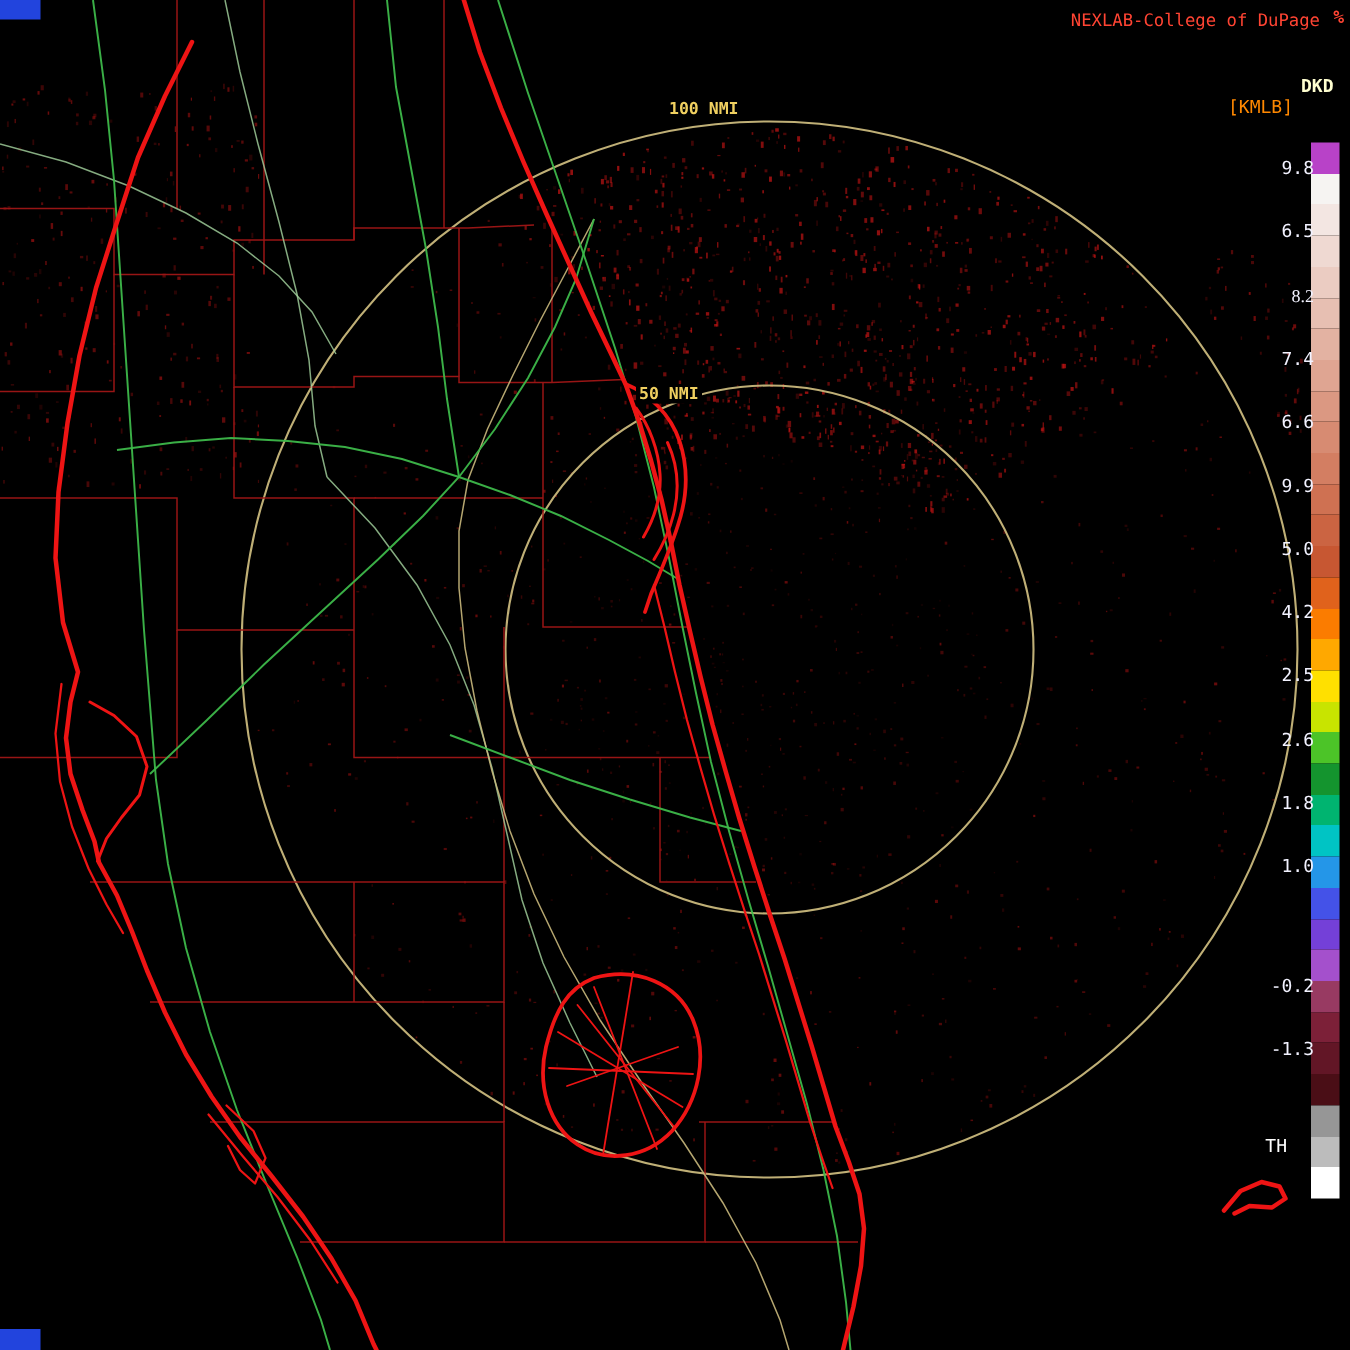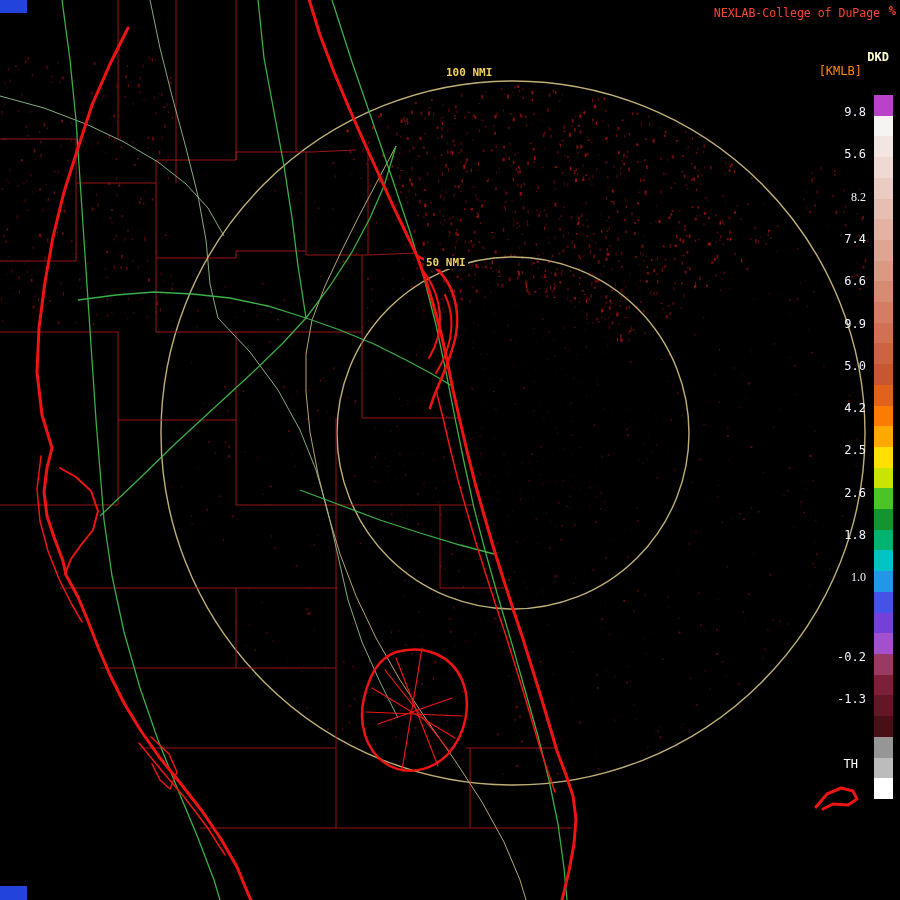--- a/index.html
+++ b/index.html
@@ -22,21 +22,21 @@
          font:11.5px "DejaVu Sans Mono",monospace;z-index:3}
   .brand-icon{position:absolute;top:4px;right:4px;color:var(--brand_red);
               font:bold 12px "DejaVu Sans Mono",monospace;z-index:3}
   .prod-code{position:absolute;top:50px;right:11px;color:var(--prod_code_color);
              font:bold 12px "DejaVu Sans Mono",monospace;z-index:3}
   .prod-units{position:absolute;top:64px;right:38px;color:var(--units_orange);
               font:12px "DejaVu Sans Mono",monospace;z-index:3}
   .colorbar{position:absolute;top:95px;left:874px;width:19px;height:704px;
             display:flex;flex-direction:column;z-index:2}
   .cb-seg{flex:1 1 auto}
-  .cb-ticks{position:absolute;top:0;right:34px;width:46px;height:772px;z-index:3}
+  .cb-ticks{position:absolute;top:0;right:24px;width:46px;height:772px;z-index:3}
   .cb-tick{position:absolute;right:0;width:46px;color:var(--tick_white);
            font:12px "DejaVu Sans Mono",monospace;text-align:right}
   .th-label{position:absolute;top:757px;right:42px;color:#ffffff;
             font:12px "DejaVu Sans Mono",monospace;z-index:3}
   .footer-bar{position:absolute;top:883px;left:168px;height:15px;line-height:15px;
               background:var(--footer_bg);color:var(--footer_text);
               font:13px "DejaVu Sans Mono",monospace;letter-spacing:1.3px;
               padding:0 5px;white-space:nowrap;z-index:3}
   .corner{position:absolute;width:27px;height:13px;background:var(--corner_blue);z-index:4}
   .corner.tl{left:0;top:0}
@@ -2209,31 +2209,31 @@
       <div class="cb-seg" style="background: rgb(152, 58, 98);"></div>
       <div class="cb-seg" style="background: rgb(124, 32, 56);"></div>
       <div class="cb-seg" style="background: rgb(98, 22, 38);"></div>
       <div class="cb-seg" style="background: rgb(74, 14, 22);"></div>
       <div class="cb-seg" style="background: rgb(150, 150, 150);"></div>
       <div class="cb-seg" style="background: rgb(188, 188, 188);"></div>
       <div class="cb-seg" style="background: rgb(255, 255, 255);"></div>
     </div>
   <div class="cb-ticks">
       <div class="cb-tick" style="top: 105px;">9.8</div>
-      <div class="cb-tick" style="top: 147px;">5.6</div>
+      <div class="cb-tick" style="top: 147px;">6.5</div>
       <div class="cb-tick" style="top: 190px; font-family: Liberation Serif, serif;">8.2</div>
       <div class="cb-tick" style="top: 232px;">7.4</div>
       <div class="cb-tick" style="top: 274px;">6.6</div>
       <div class="cb-tick" style="top: 317px;">9.9</div>
       <div class="cb-tick" style="top: 359px;">5.0</div>
       <div class="cb-tick" style="top: 401px;">4.2</div>
       <div class="cb-tick" style="top: 443px;">2.5</div>
       <div class="cb-tick" style="top: 486px;">2.6</div>
       <div class="cb-tick" style="top: 528px;">1.8</div>
-      <div class="cb-tick" style="top: 570px; font-family: Liberation Serif, serif;">1.0</div>
+      <div class="cb-tick" style="top: 570px;">1.0</div>
       <div class="cb-tick" style="top: 650px;">-0.2</div>
       <div class="cb-tick" style="top: 692px;">-1.3</div>
     </div>
   <div class="th-label">TH</div>
 
 
   <div class="corner tl"></div>
   <div class="corner bl"></div>
 </div>
 

